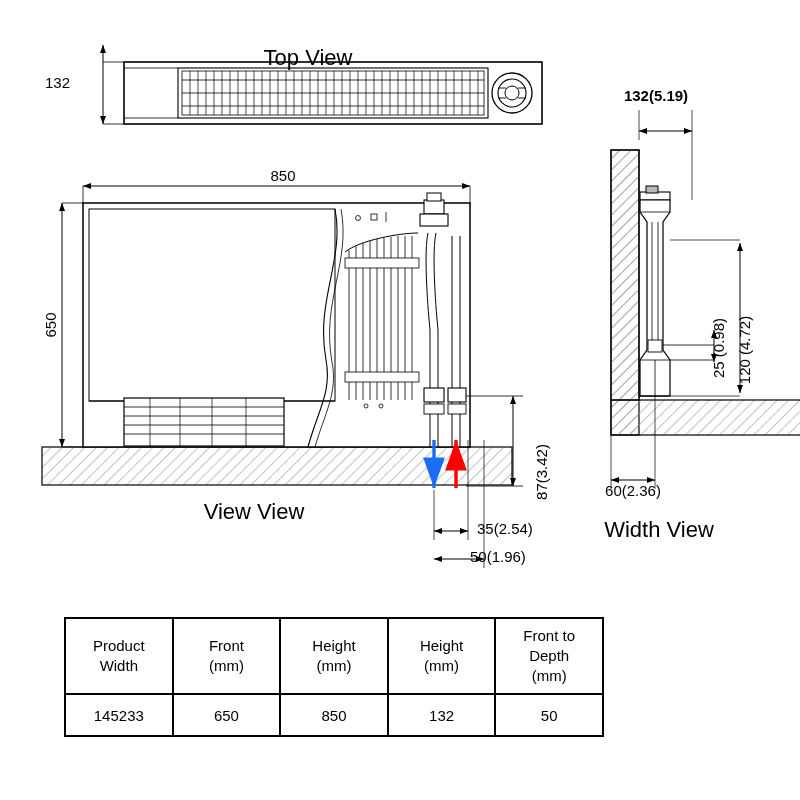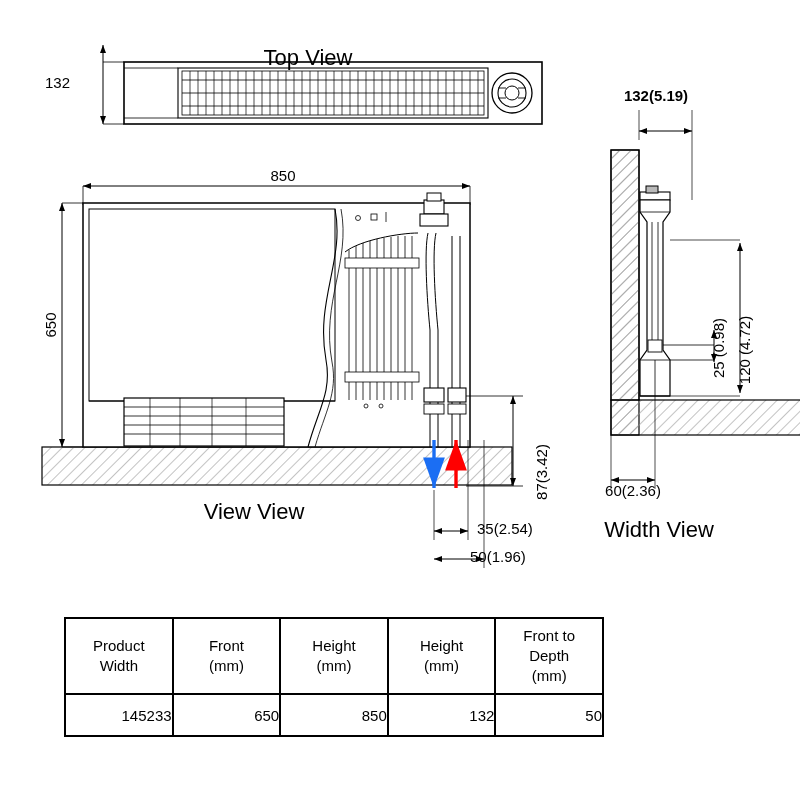--- a/index.html
+++ b/index.html
@@ -54,21 +54,20 @@
     font-size: 15px;
     color: #000;
     padding: 0;
   }
   .spec-table thead td {
     height: 74px;
     line-height: 1.35;
   }
   .spec-table tbody td {
     height: 40px;
-    text-align: right;
   }
   .cellline { display: block; }
 </style>
 </head>
 <body>
 
 <div class="stage">
 
   <svg class="drawing" viewBox="0 0 800 800">
     <defs>

